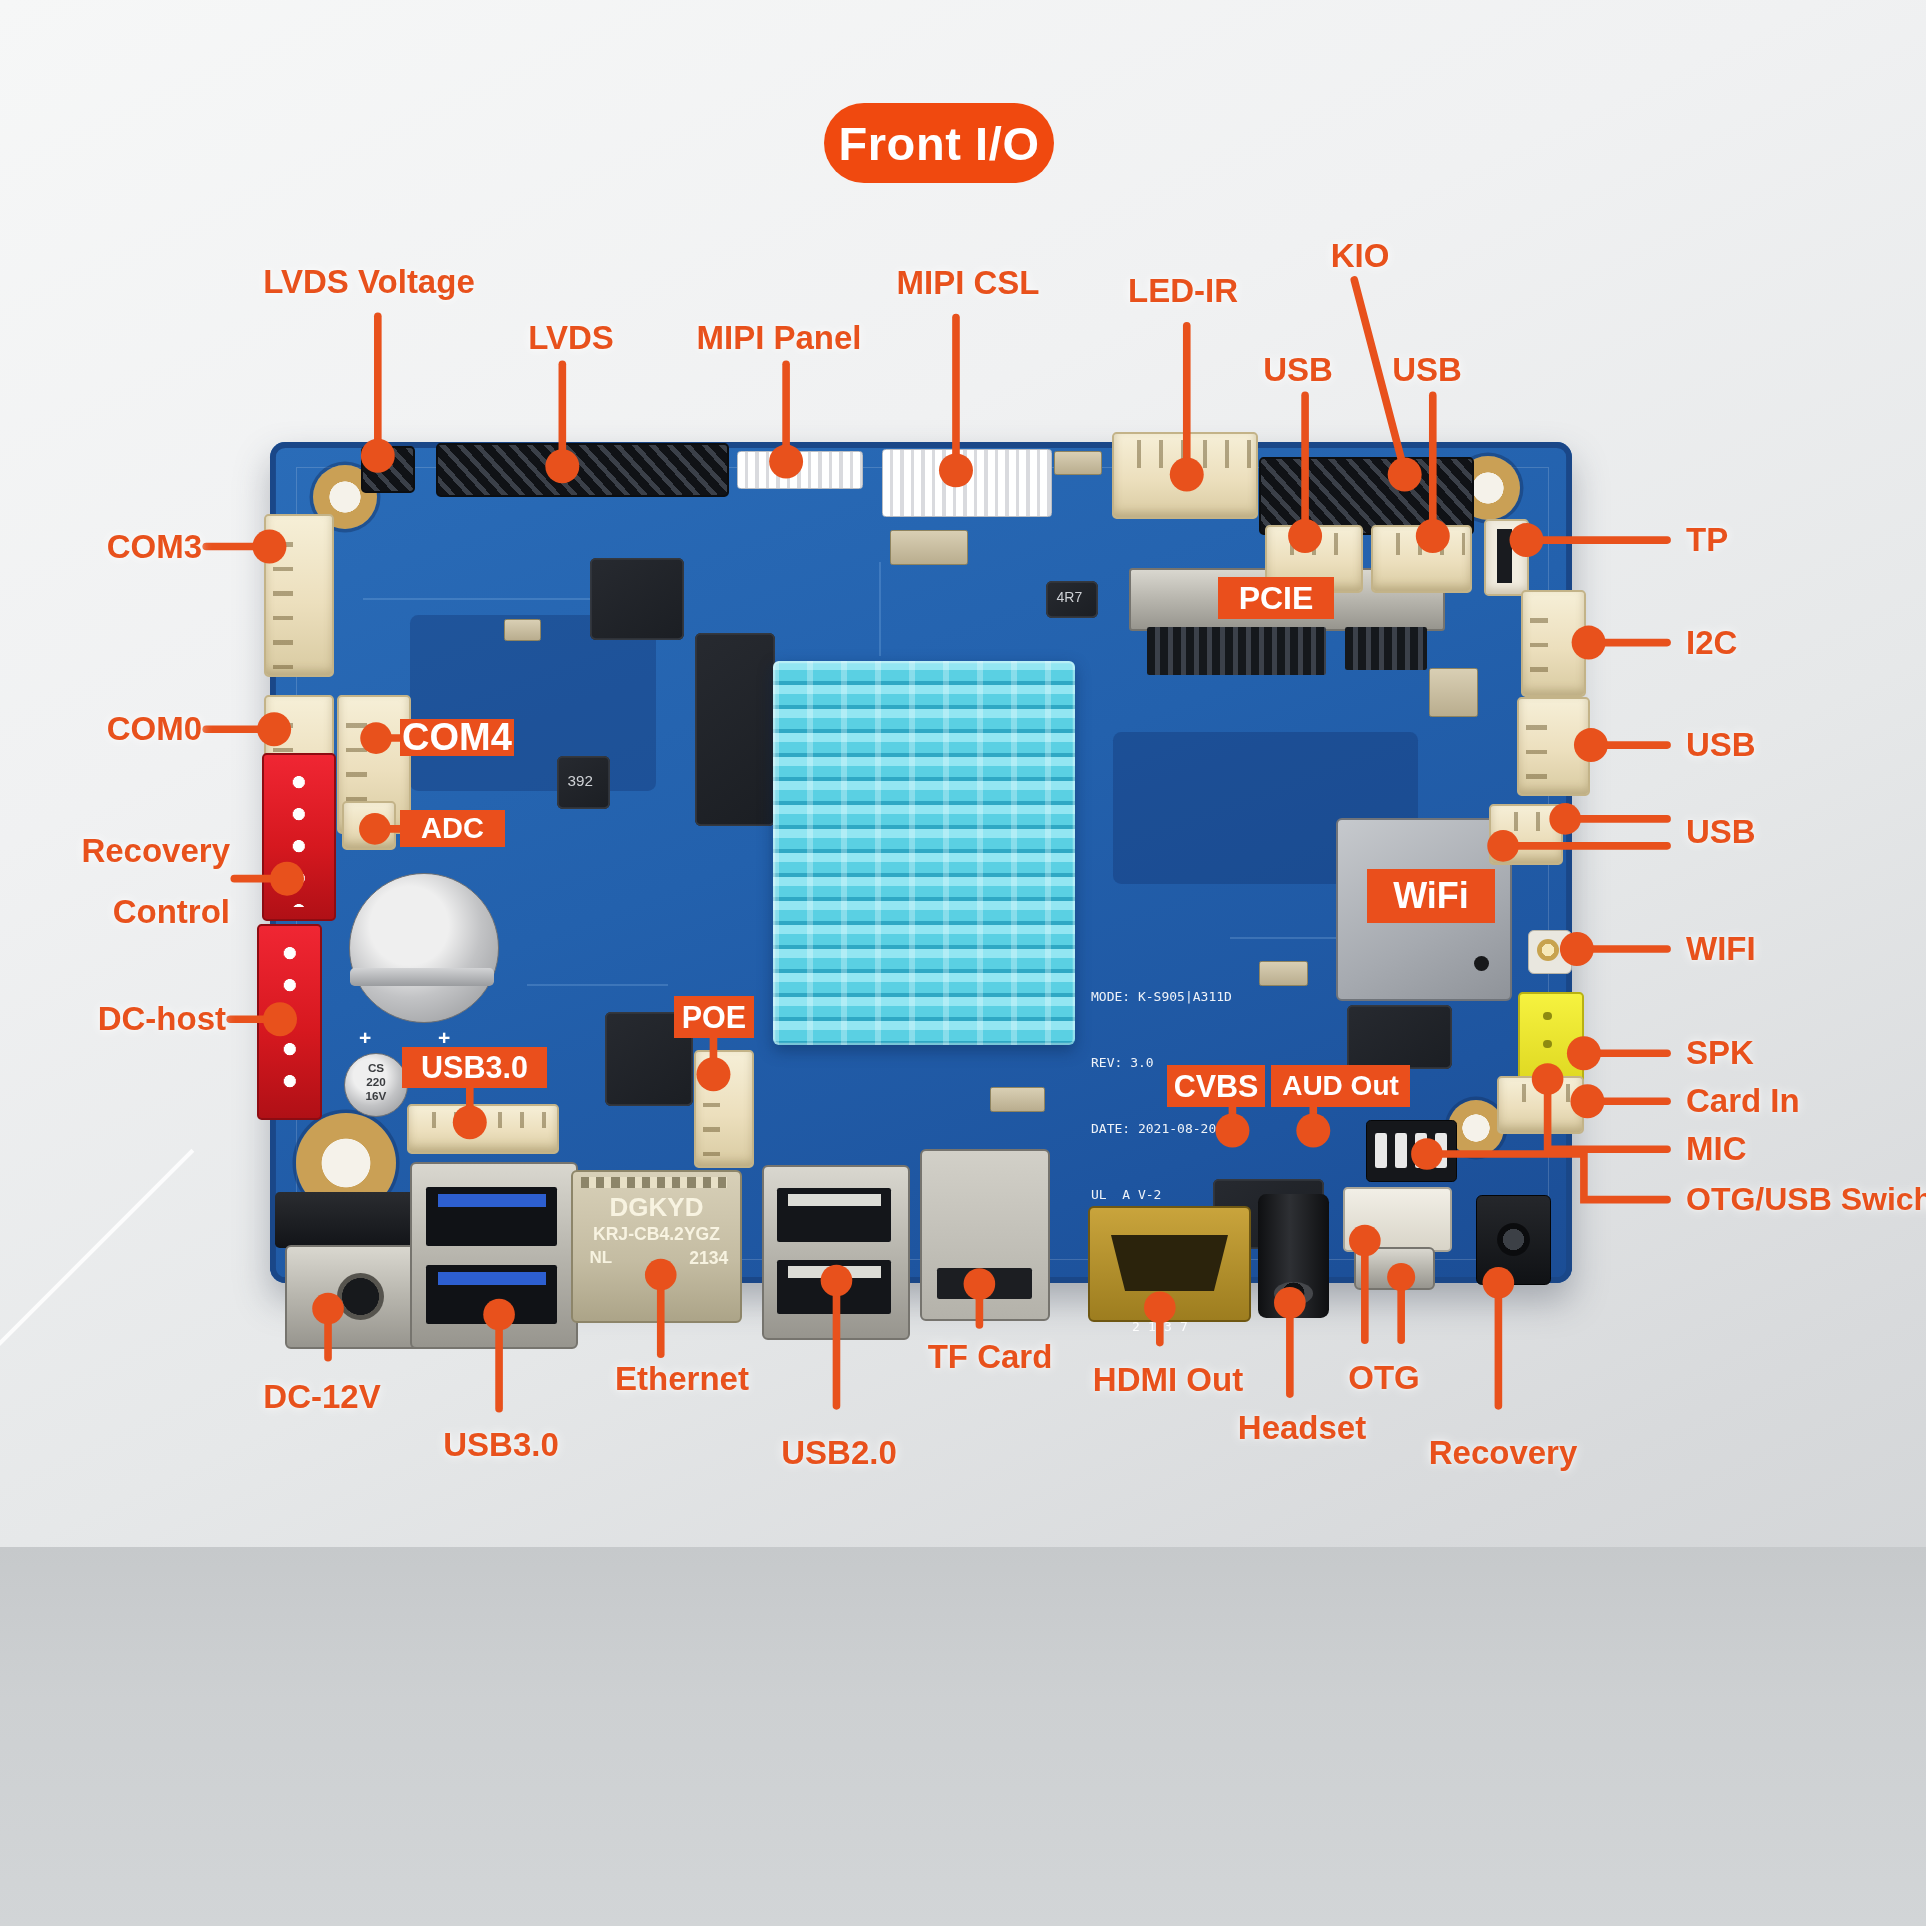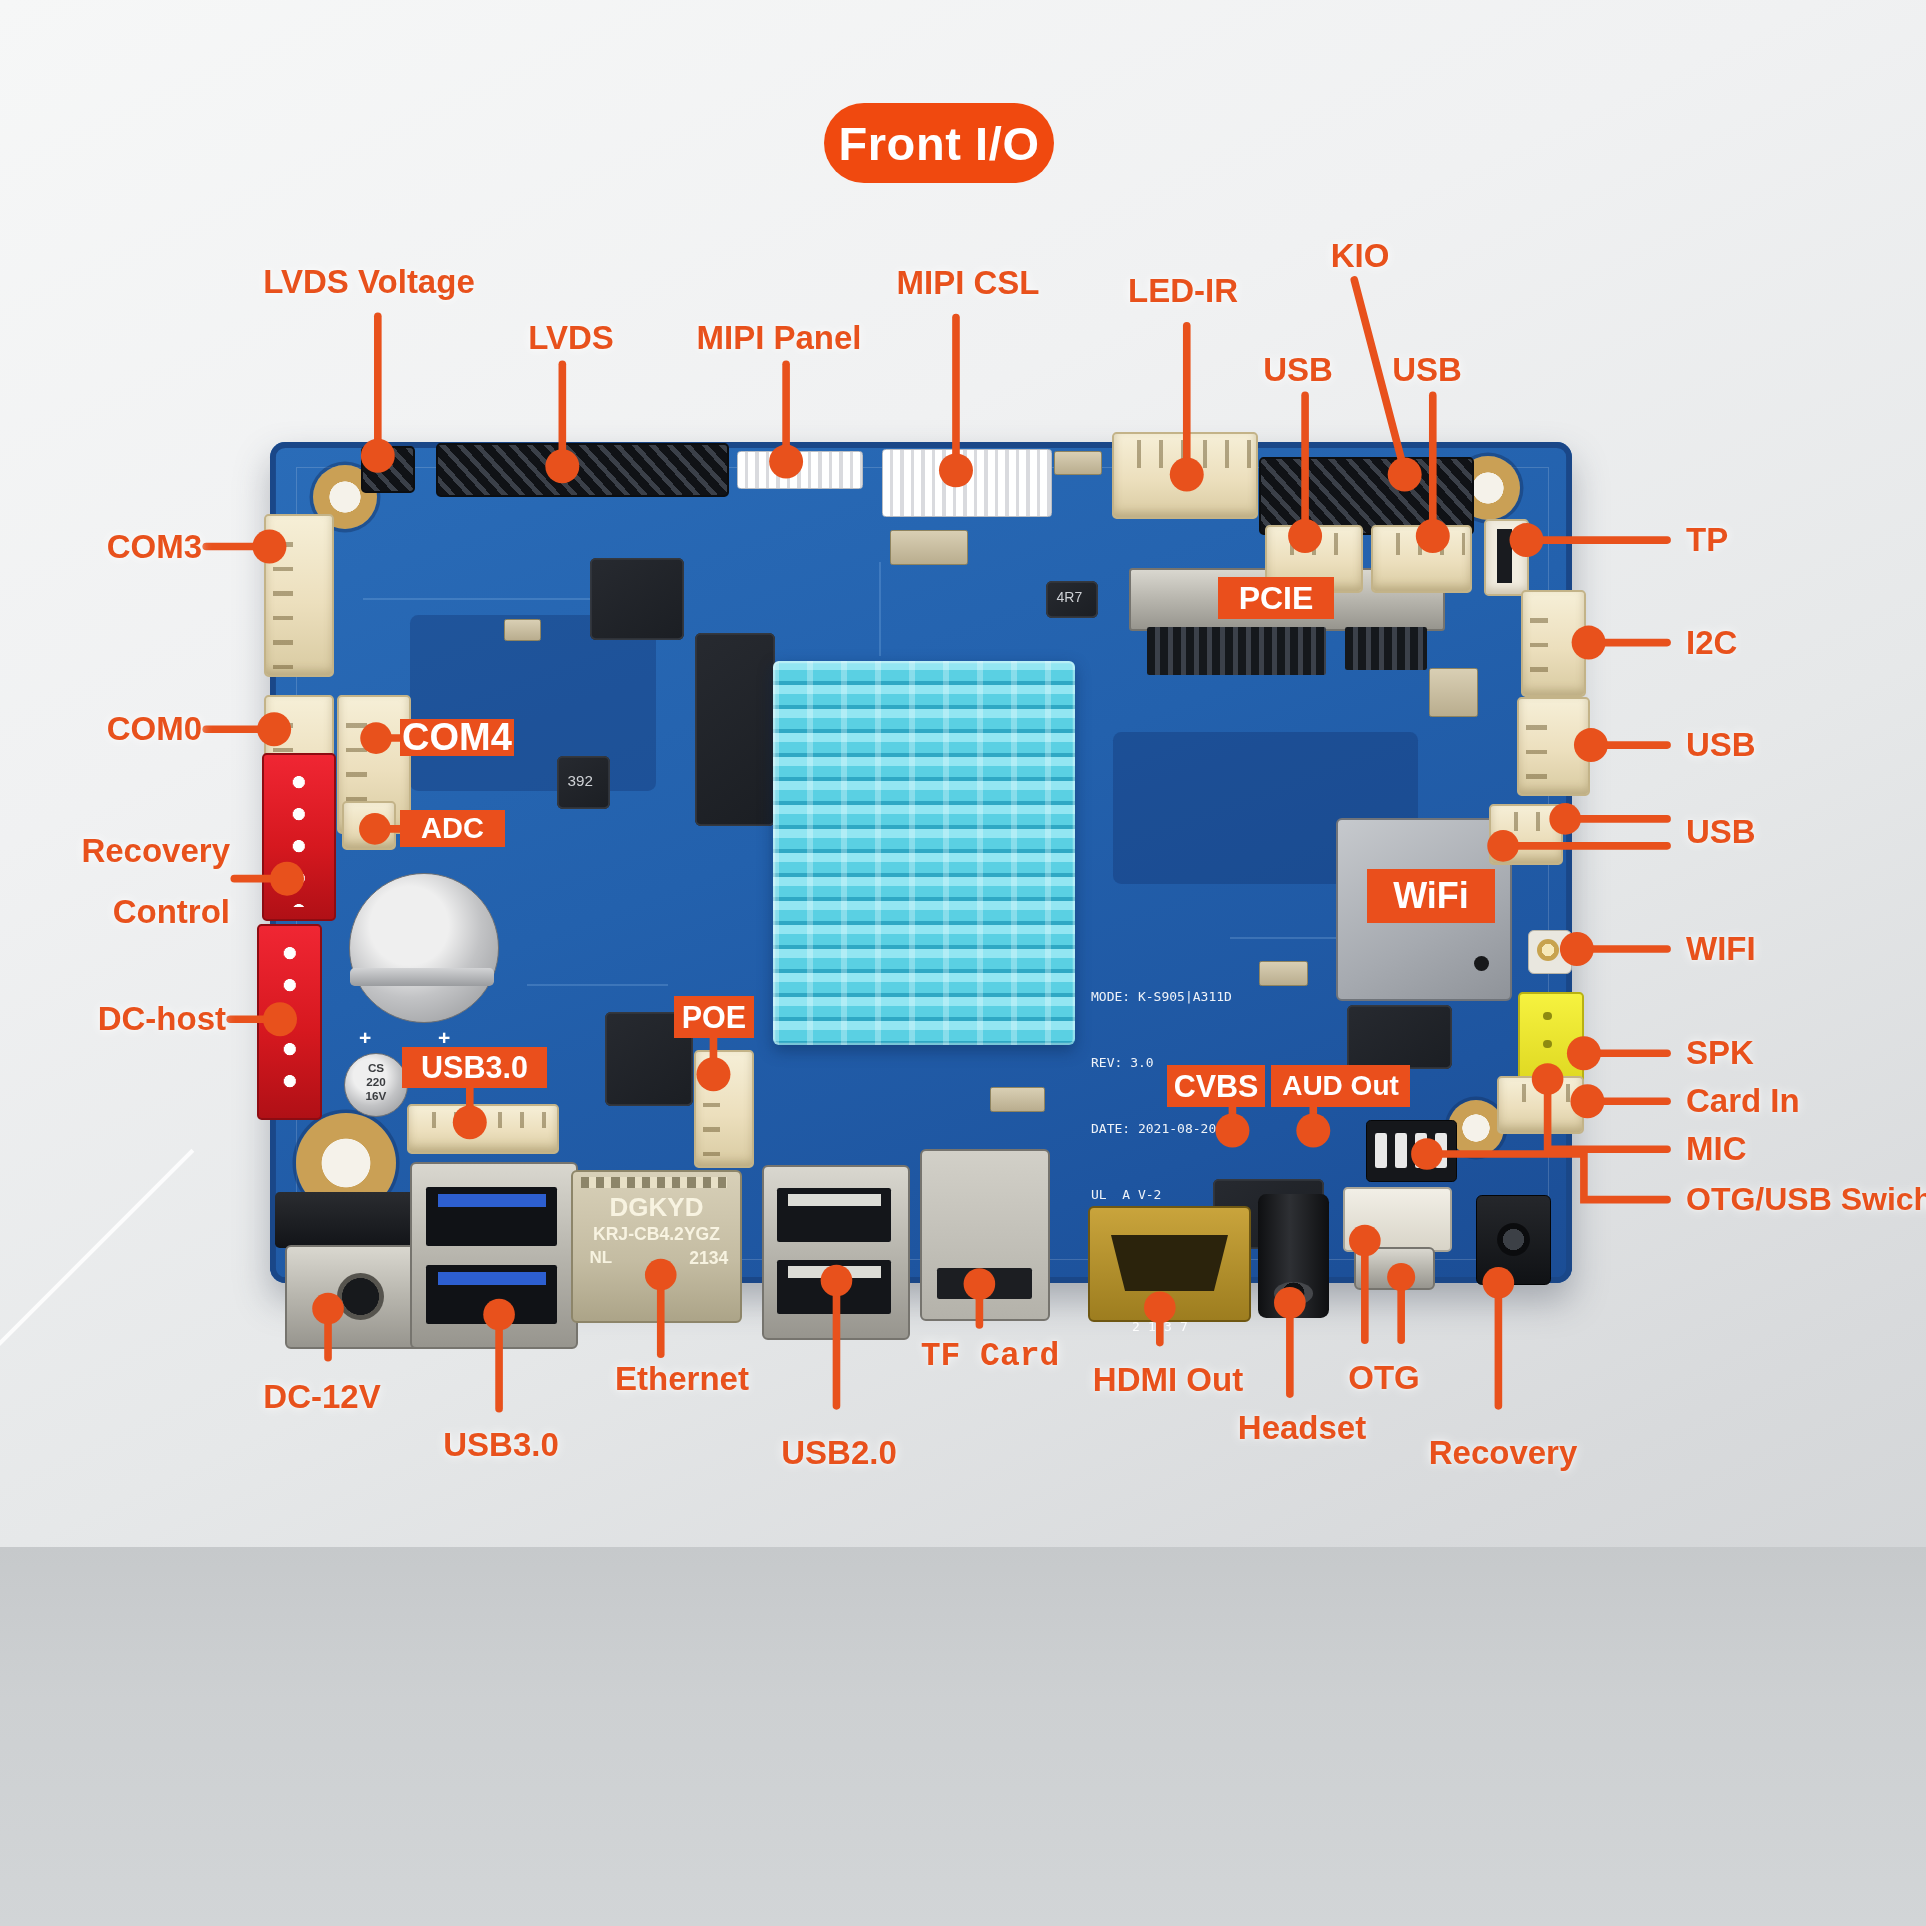--- a/index.html
+++ b/index.html
@@ -425,21 +425,21 @@
   <div class="lbl ll" style="left:1686px;top:949px;">WIFI</div>
   <div class="lbl ll" style="left:1686px;top:1053px;">SPK</div>
   <div class="lbl ll" style="left:1686px;top:1101px;">Card In</div>
   <div class="lbl ll" style="left:1686px;top:1149px;">MIC</div>
   <div class="lbl ll" style="left:1686px;top:1200px;font-size:32px;">OTG/USB Swich</div>
 
   <div class="lbl cc" style="left:322px;top:1397px;">DC-12V</div>
   <div class="lbl cc" style="left:501px;top:1445px;">USB3.0</div>
   <div class="lbl cc" style="left:682px;top:1379px;">Ethernet</div>
   <div class="lbl cc" style="left:839px;top:1453px;">USB2.0</div>
-  <div class="lbl cc" style="left:990px;top:1357px;font-family:Liberation Mono, monospace;">TF Card</div>
+  <div class="lbl cc" style="left:990px;top:1357px;">TF Card</div>
   <div class="lbl cc" style="left:1168px;top:1380px;">HDMI Out</div>
   <div class="lbl cc" style="left:1302px;top:1428px;">Headset</div>
   <div class="lbl cc" style="left:1384px;top:1378px;">OTG</div>
   <div class="lbl cc" style="left:1503px;top:1453px;">Recovery</div>
 
   <div class="badge" style="left:400px;top:719px;width:114px;height:37px;font-size:38px;">COM4</div>
   <div class="badge" style="left:400px;top:810px;width:105px;height:37px;font-size:29px;">ADC</div>
   <div class="badge" style="left:402px;top:1047px;width:145px;height:41px;font-size:30.5px;">USB3.0</div>
   <div class="badge" style="left:674px;top:996px;width:80px;height:42px;font-size:30.5px;">POE</div>
   <div class="badge" style="left:1218px;top:577px;width:116px;height:42px;font-size:32px;">PCIE</div>

